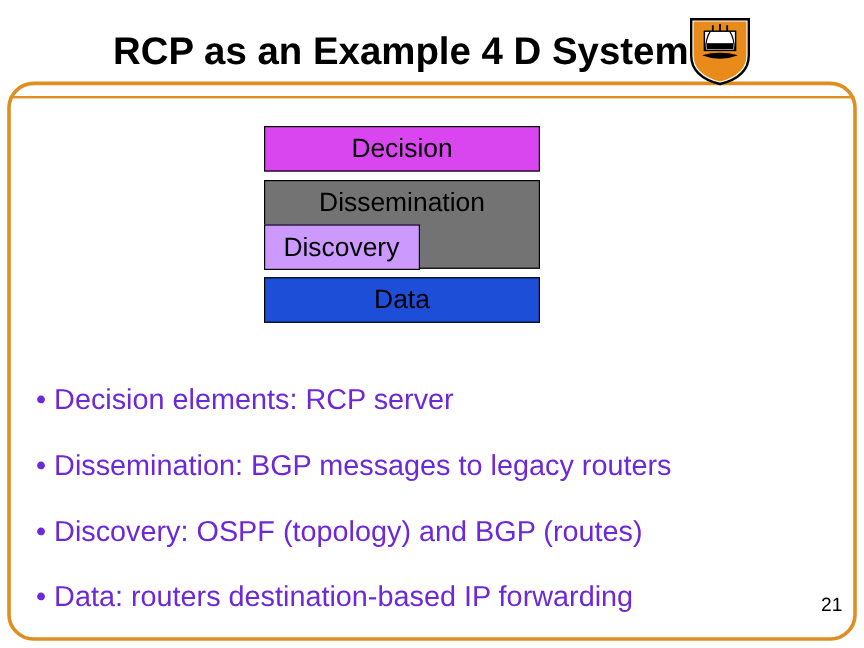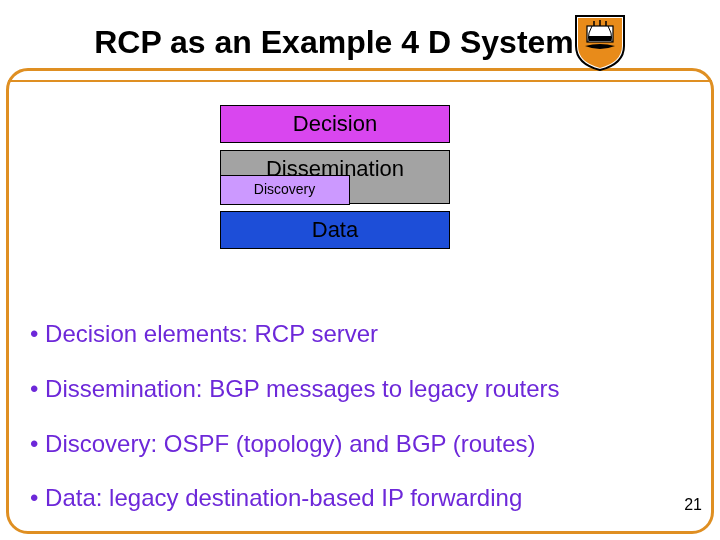--- a/index.html
+++ b/index.html
@@ -57,31 +57,31 @@
   .layer {
     border: 1.5px solid #000;
     text-align: center;
     font-size: 22px;
     line-height: 1.1;
     padding: 6px 0;
     margin-bottom: 7px;
     position: relative;
   }
   .layer-decision { background: #d946ef; }
-  .layer-dissemination { background: #a3a3a3; height: 54px; padding-top: 6px; position: relative; }
+  .layer-dissemination { background: #737373; height: 74px; padding-top: 6px; position: relative; }
   .layer-discovery {
     position: absolute;
     left: -1.5px;
     bottom: -1.5px;
     width: 130px;
     background: #cc99ff;
     border: 1.5px solid #000;
     border-left: 1.5px solid #000;
     text-align: center;
-    font-size: 14px;
+    font-size: 22px;
     padding: 6px 0;
   }
   .layer-data { background: #1d4ed8; }
   .bullets {
     position: absolute;
     top: 320px;
     left: 30px;
     right: 30px;
   }
   .bullet {
@@ -126,16 +126,16 @@
     <span>Dissemination</span>
     <div class="layer-discovery">Discovery</div>
   </div>
   <div class="layer layer-data">Data</div>
 </div>
 
 <div class="bullets">
   <div class="bullet">• Decision elements: RCP server</div>
   <div class="bullet">• Dissemination: BGP messages to legacy routers</div>
   <div class="bullet">• Discovery: OSPF (topology) and BGP (routes)</div>
-  <div class="bullet">• Data: legacy destination-based IP forwarding</div>
+  <div class="bullet">• Data: routers destination-based IP forwarding</div>
 </div>
 
 <div class="pagenum">21</div>
 
 </body></html>

